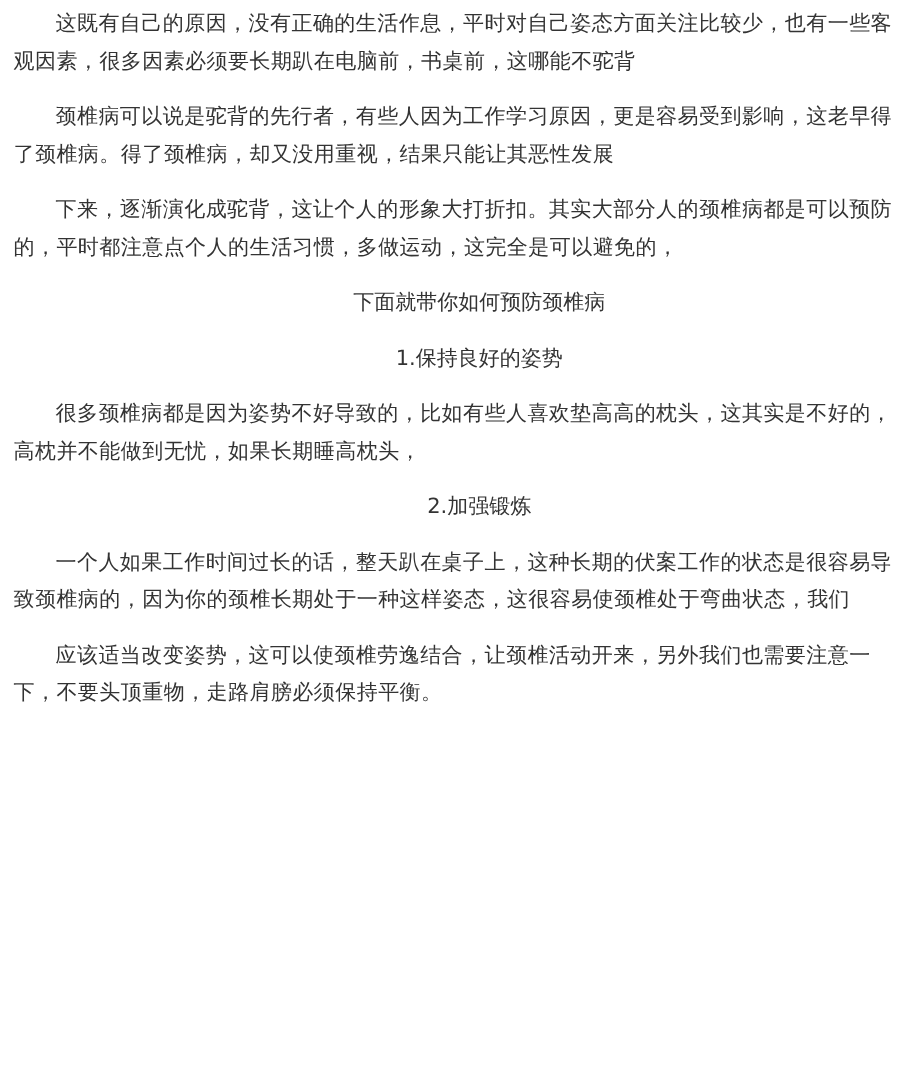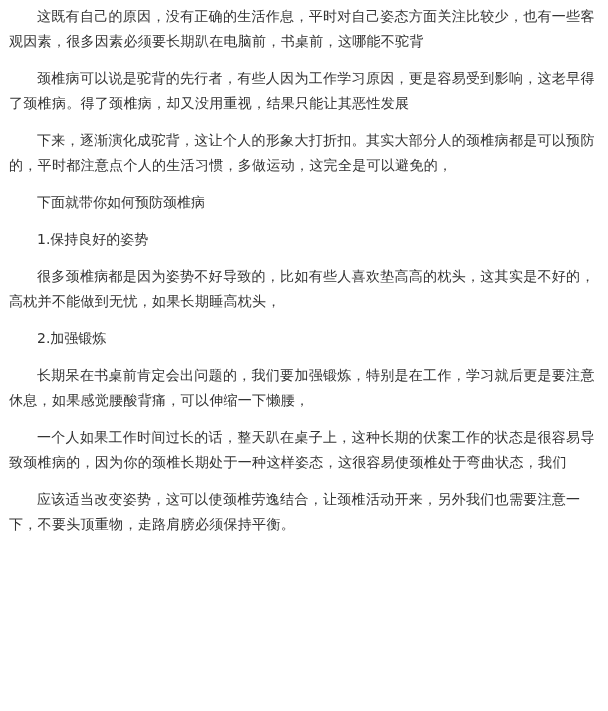--- a/index.html
+++ b/index.html
@@ -8,29 +8,28 @@
     font-family: "DejaVu Sans", "Liberation Sans", sans-serif;
     font-size: 14px; color: #333333;
   }
   .doc { padding: 4px 6px 0 9px; }
   .para {
     margin: 0 0 12px 0;
     text-indent: 2em;
     line-height: 25px;
     letter-spacing: 0.3px;
   }
-  .heading { margin: 0 0 12px 0; text-indent: 2em; line-height: 25px; }
+  .heading { margin: 0 0 12px 0; text-indent: 2em; line-height: 25px; text-align: center; }
 </style>
 </head>
 <body>
 
 <div class="doc">
   <p class="para">这既有自己的原因，没有正确的生活作息，平时对自己姿态方面关注比较少，也有一些客观因素，很多因素必须要长期趴在电脑前，书桌前，这哪能不驼背</p>
   <p class="para">颈椎病可以说是驼背的先行者，有些人因为工作学习原因，更是容易受到影响，这老早得了颈椎病。得了颈椎病，却又没用重视，结果只能让其恶性发展</p>
   <p class="para">下来，逐渐演化成驼背，这让个人的形象大打折扣。其实大部分人的颈椎病都是可以预防的，平时都注意点个人的生活习惯，多做运动，这完全是可以避免的，</p>
   <p class="heading">下面就带你如何预防颈椎病</p>
   <p class="heading">1.保持良好的姿势</p>
   <p class="para">很多颈椎病都是因为姿势不好导致的，比如有些人喜欢垫高高的枕头，这其实是不好的，高枕并不能做到无忧，如果长期睡高枕头，</p>
   <p class="heading">2.加强锻炼</p>
-  <p class="para">长期呆在书桌前肯定会出问题的，我们要加强锻炼，特别是在工作，学习就后更是要注意休息，如果感觉腰酸背痛，可以伸缩一下懒腰，</p>
   <p class="para">一个人如果工作时间过长的话，整天趴在桌子上，这种长期的伏案工作的状态是很容易导致颈椎病的，因为你的颈椎长期处于一种这样姿态，这很容易使颈椎处于弯曲状态，我们</p>
   <p class="para">应该适当改变姿势，这可以使颈椎劳逸结合，让颈椎活动开来，另外我们也需要注意一下，不要头顶重物，走路肩膀必须保持平衡。</p>
 </div>
 
 </body></html>

